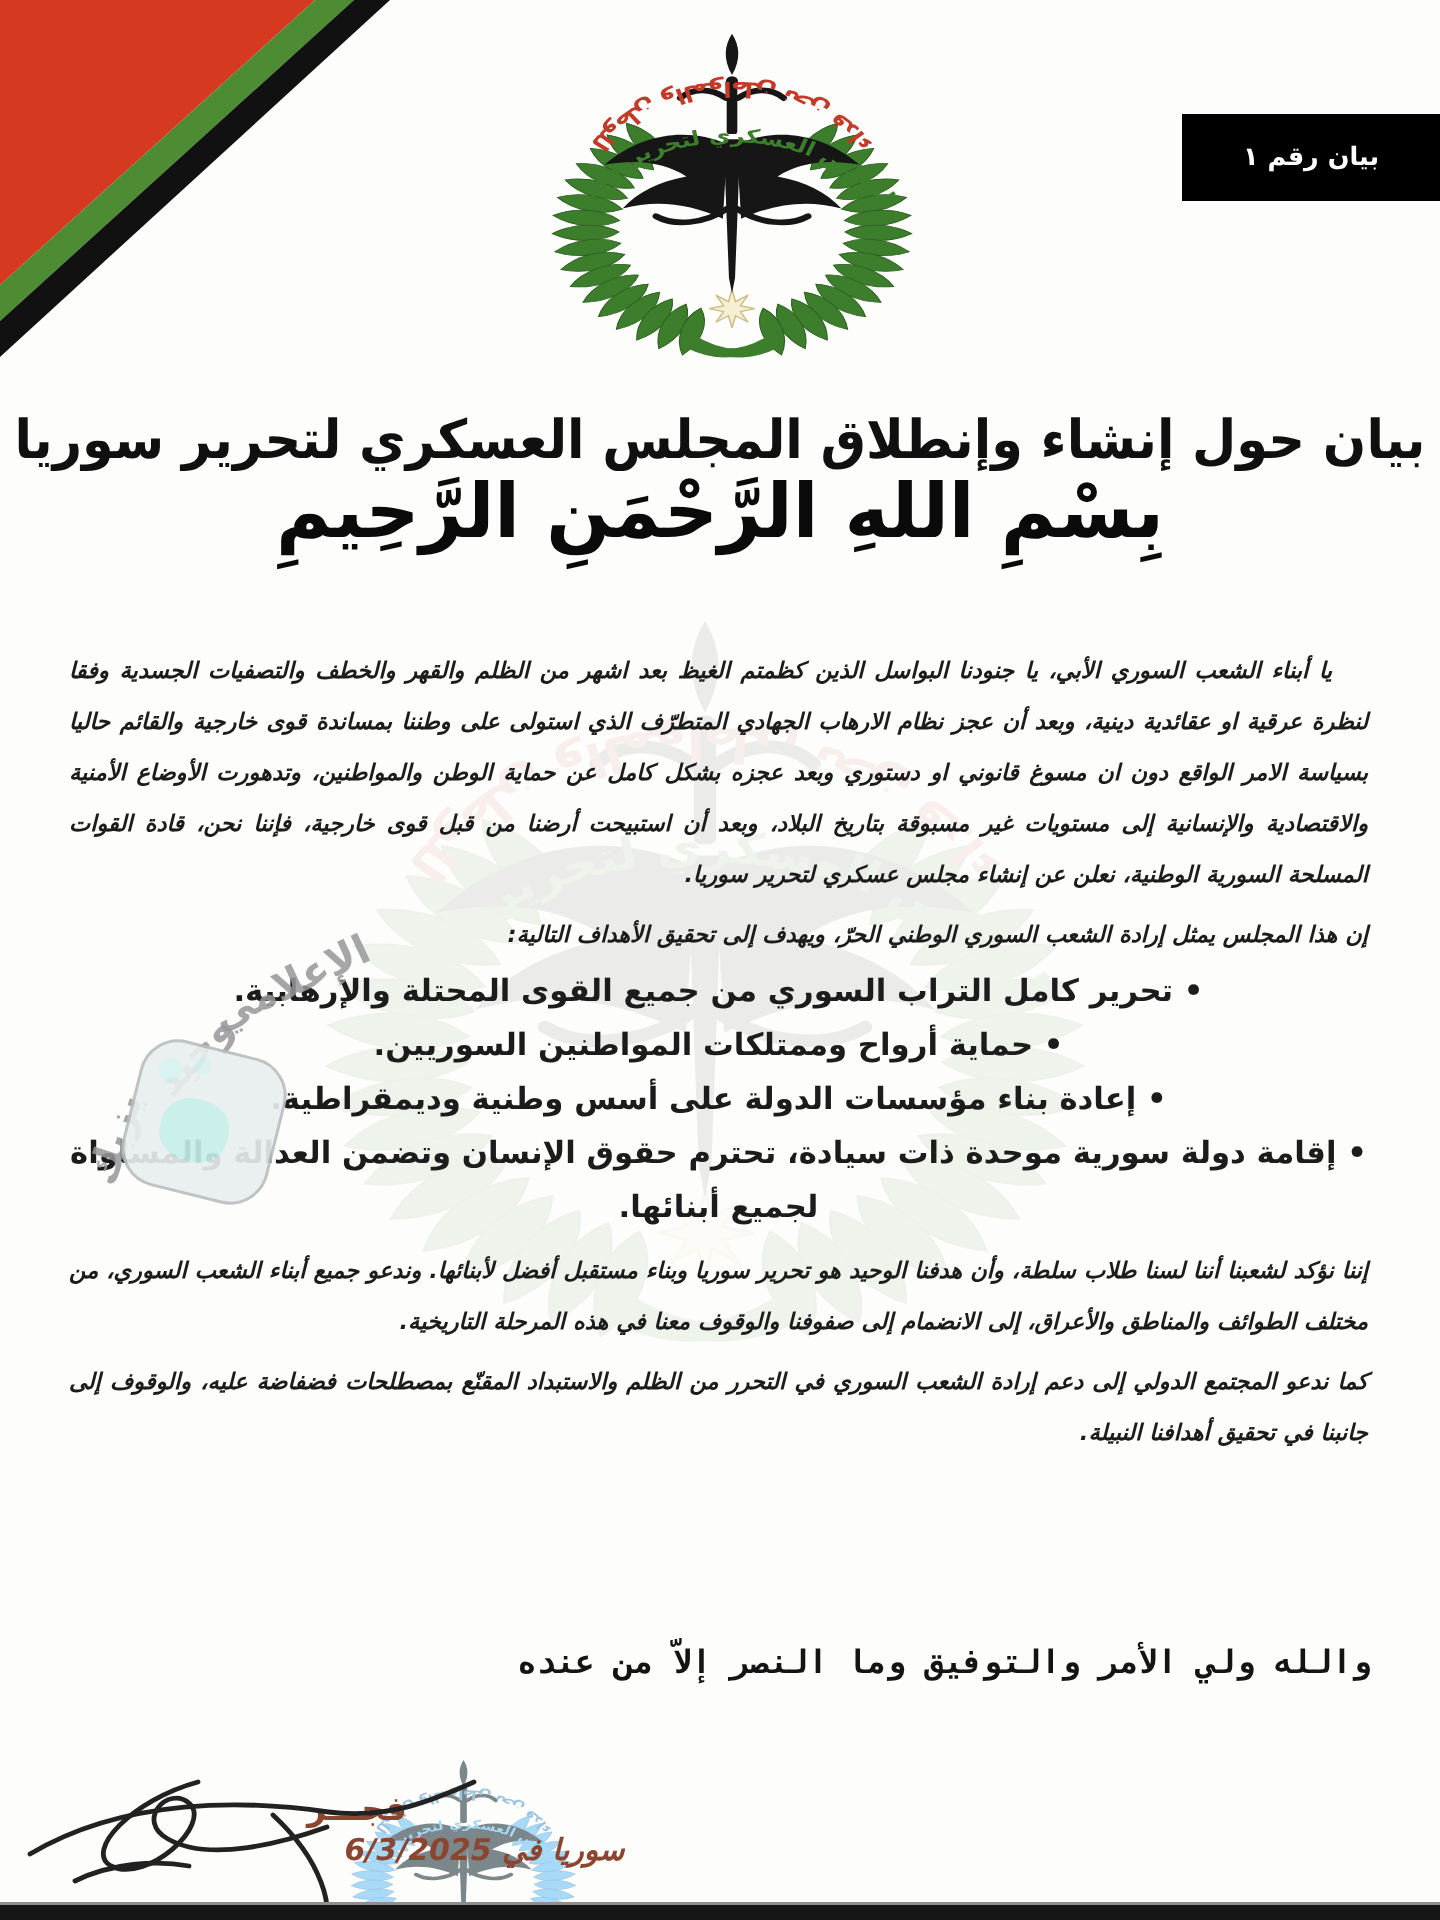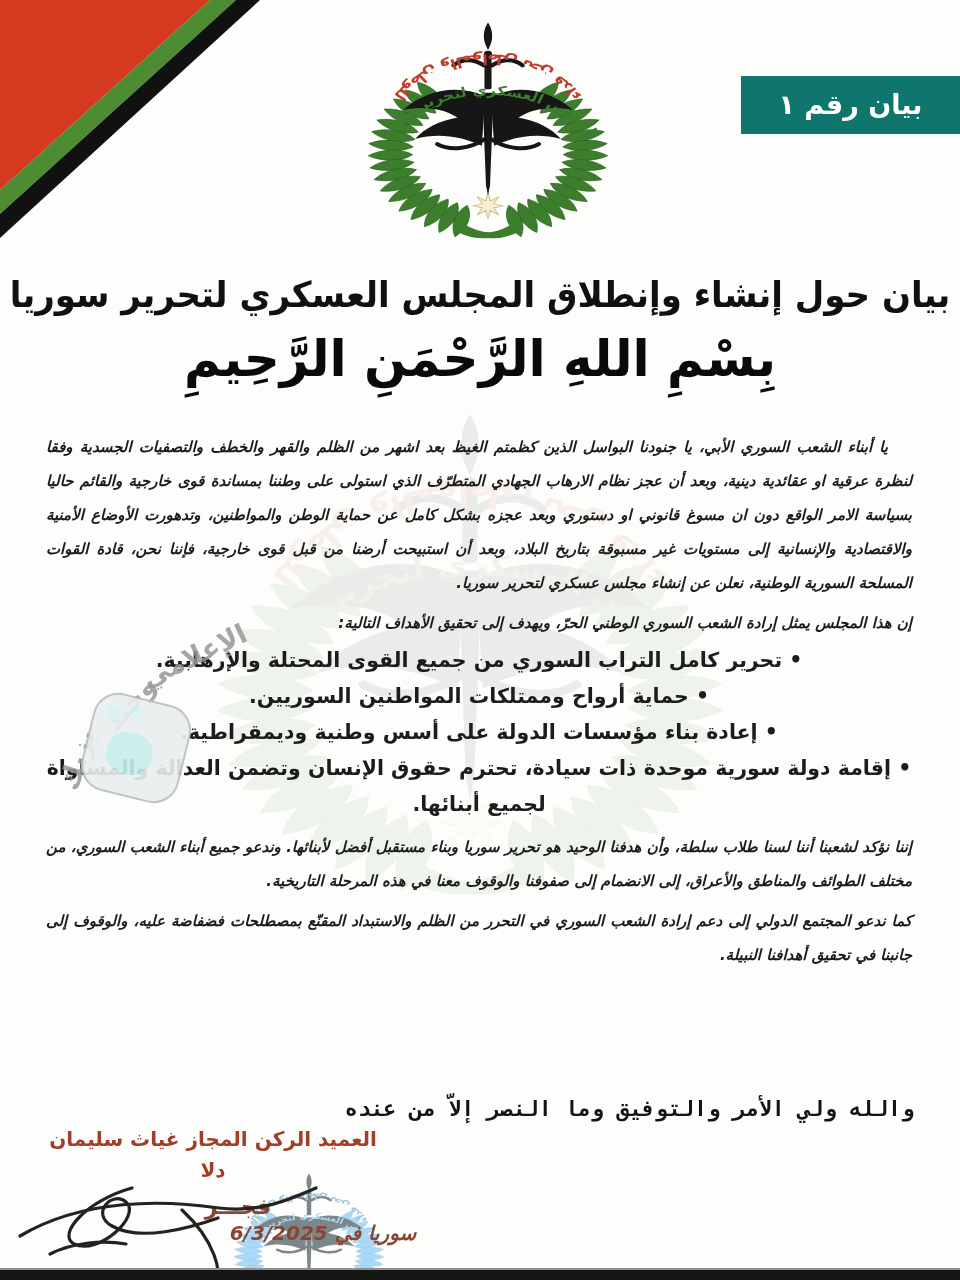--- a/index.html
+++ b/index.html
@@ -2,33 +2,33 @@
 <html lang="ar" dir="rtl"><head>
 <meta charset="utf-8">
 <style>
   html,body{margin:0;padding:0;background:#e8e8e8;}
   .page{position:relative;width:960px;height:1280px;margin:0 auto;background:#fdfdfb;
         overflow:hidden;font-family:"DejaVu Sans",sans-serif;}
   svg{display:block;}
   
   .ribbon{position:absolute;left:0;top:0;z-index:2;}
   
-  .badge{position:absolute;right:0;top:76px;width:219px;height:58px;background:#0f766e;
-         color:#ffffff;font-size:27px;font-weight:bold;text-align:center;line-height:58px;
+  .badge{position:absolute;right:0;top:76px;width:172px;height:58px;background:#000000;
+         color:#ffffff;font-size:17px;font-weight:bold;text-align:center;line-height:58px;
          direction:rtl;z-index:2;}
   
   .defs-holder{position:absolute;width:0;height:0;overflow:hidden;}
   .main-emblem{position:absolute;left:336px;top:14px;width:304px;height:274px;z-index:1;}
   .bg-emblem{position:absolute;left:150px;top:395px;width:640px;height:610px;opacity:.07;z-index:0;}
   .stamp-emblem{position:absolute;left:214px;top:1168px;width:190px;height:172px;z-index:1;
         filter:grayscale(1) brightness(1.35) sepia(1) hue-rotate(160deg) saturate(2.4);opacity:.55;}
   
   .doc-title{position:absolute;top:274px;left:0;right:0;text-align:center;font-size:34px;
         font-weight:bold;color:#101010;direction:rtl;z-index:2;transform:scaleY(1.05);}
-  .basmala{position:absolute;top:330px;left:0;right:0;text-align:center;font-size:50px;
+  .basmala{position:absolute;top:312px;left:0;right:0;text-align:center;font-size:50px;
         font-weight:bold;color:#0a0a0a;direction:rtl;z-index:2;letter-spacing:-1px;}
   
   .content{position:absolute;top:430px;right:48px;left:46px;direction:rtl;color:#1c1c1c;
         font-weight:bold;z-index:2;}
   .content p{margin:0 0 6px;font-size:15px;line-height:34px;text-align:justify;font-style:italic;}
   .content p.p1{text-indent:24px;}
   .content p.p2{text-align:right;margin-bottom:2px;}
   .goals{margin:2px 0 8px;padding:0;}
   .goals li{list-style:none;text-align:center;font-size:20.5px;line-height:36px;}
   .goals li::before{content:"• ";}
@@ -168,21 +168,20 @@
       <li>إقامة دولة سورية موحدة ذات سيادة، تحترم حقوق الإنسان وتضمن العدالة والمساواة لجميع أبنائها.</li>
     </ul>
     <p class="p3">إننا نؤكد لشعبنا أننا لسنا طلاب سلطة، وأن هدفنا الوحيد هو تحرير سوريا وبناء مستقبل أفضل لأبنائها. وندعو جميع أبناء الشعب السوري، من مختلف الطوائف والمناطق والأعراق، إلى الانضمام إلى صفوفنا والوقوف معنا في هذه المرحلة التاريخية.</p>
     <p class="p4">كما ندعو المجتمع الدولي إلى دعم إرادة الشعب السوري في التحرر من الظلم والاستبداد المقنّع بمصطلحات فضفاضة عليه، والوقوف إلى جانبنا في تحقيق أهدافنا النبيلة.</p>
 
   </div>
 
   <div class="dua">والله ولي الأمر والتوفيق وما النصر إلاّ من عنده</div>
 
   <div class="org-block">
-    <div class="signatory-line">العميد الركن المجاز غياث سليمان دلا</div>
   </div>
 
   <div class="fajr">فجـــر</div>
   <div class="place-date">سوريا في 6/3/2025</div>
 
   <svg class="signature" width="310" height="140" viewBox="0 0 310 140" fill="none" stroke="#222222" stroke-width="3.2" stroke-linecap="round">
     <path d="M6 66 C70 28 150 30 205 38 C245 43 275 30 302 18"></path>
     <path d="M118 18 C74 30 42 64 60 74 C84 86 128 46 112 32 C98 20 76 44 98 56 C126 72 176 58 204 48"></path>
     <path d="M168 40 C196 66 216 104 196 128 C186 140 172 126 178 100"></path>
     <path d="M36 84 C60 72 90 70 112 74"></path>

